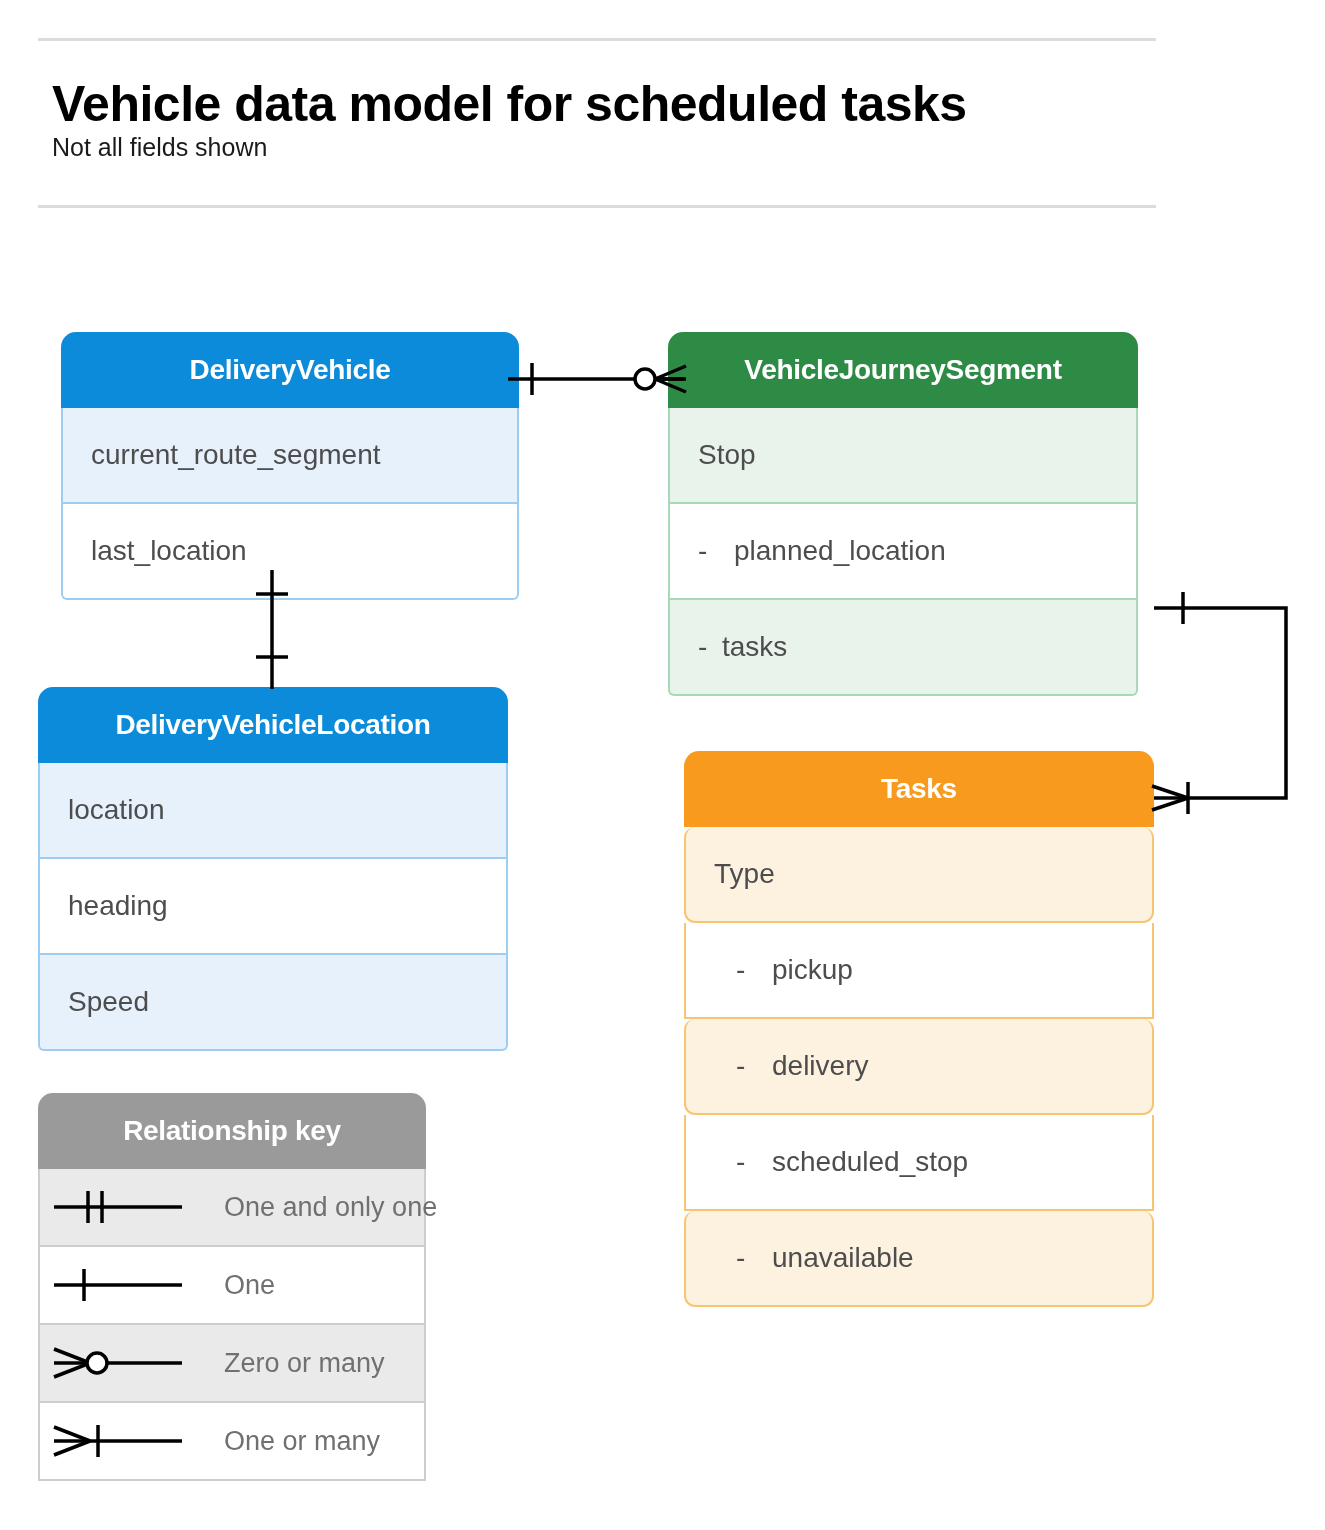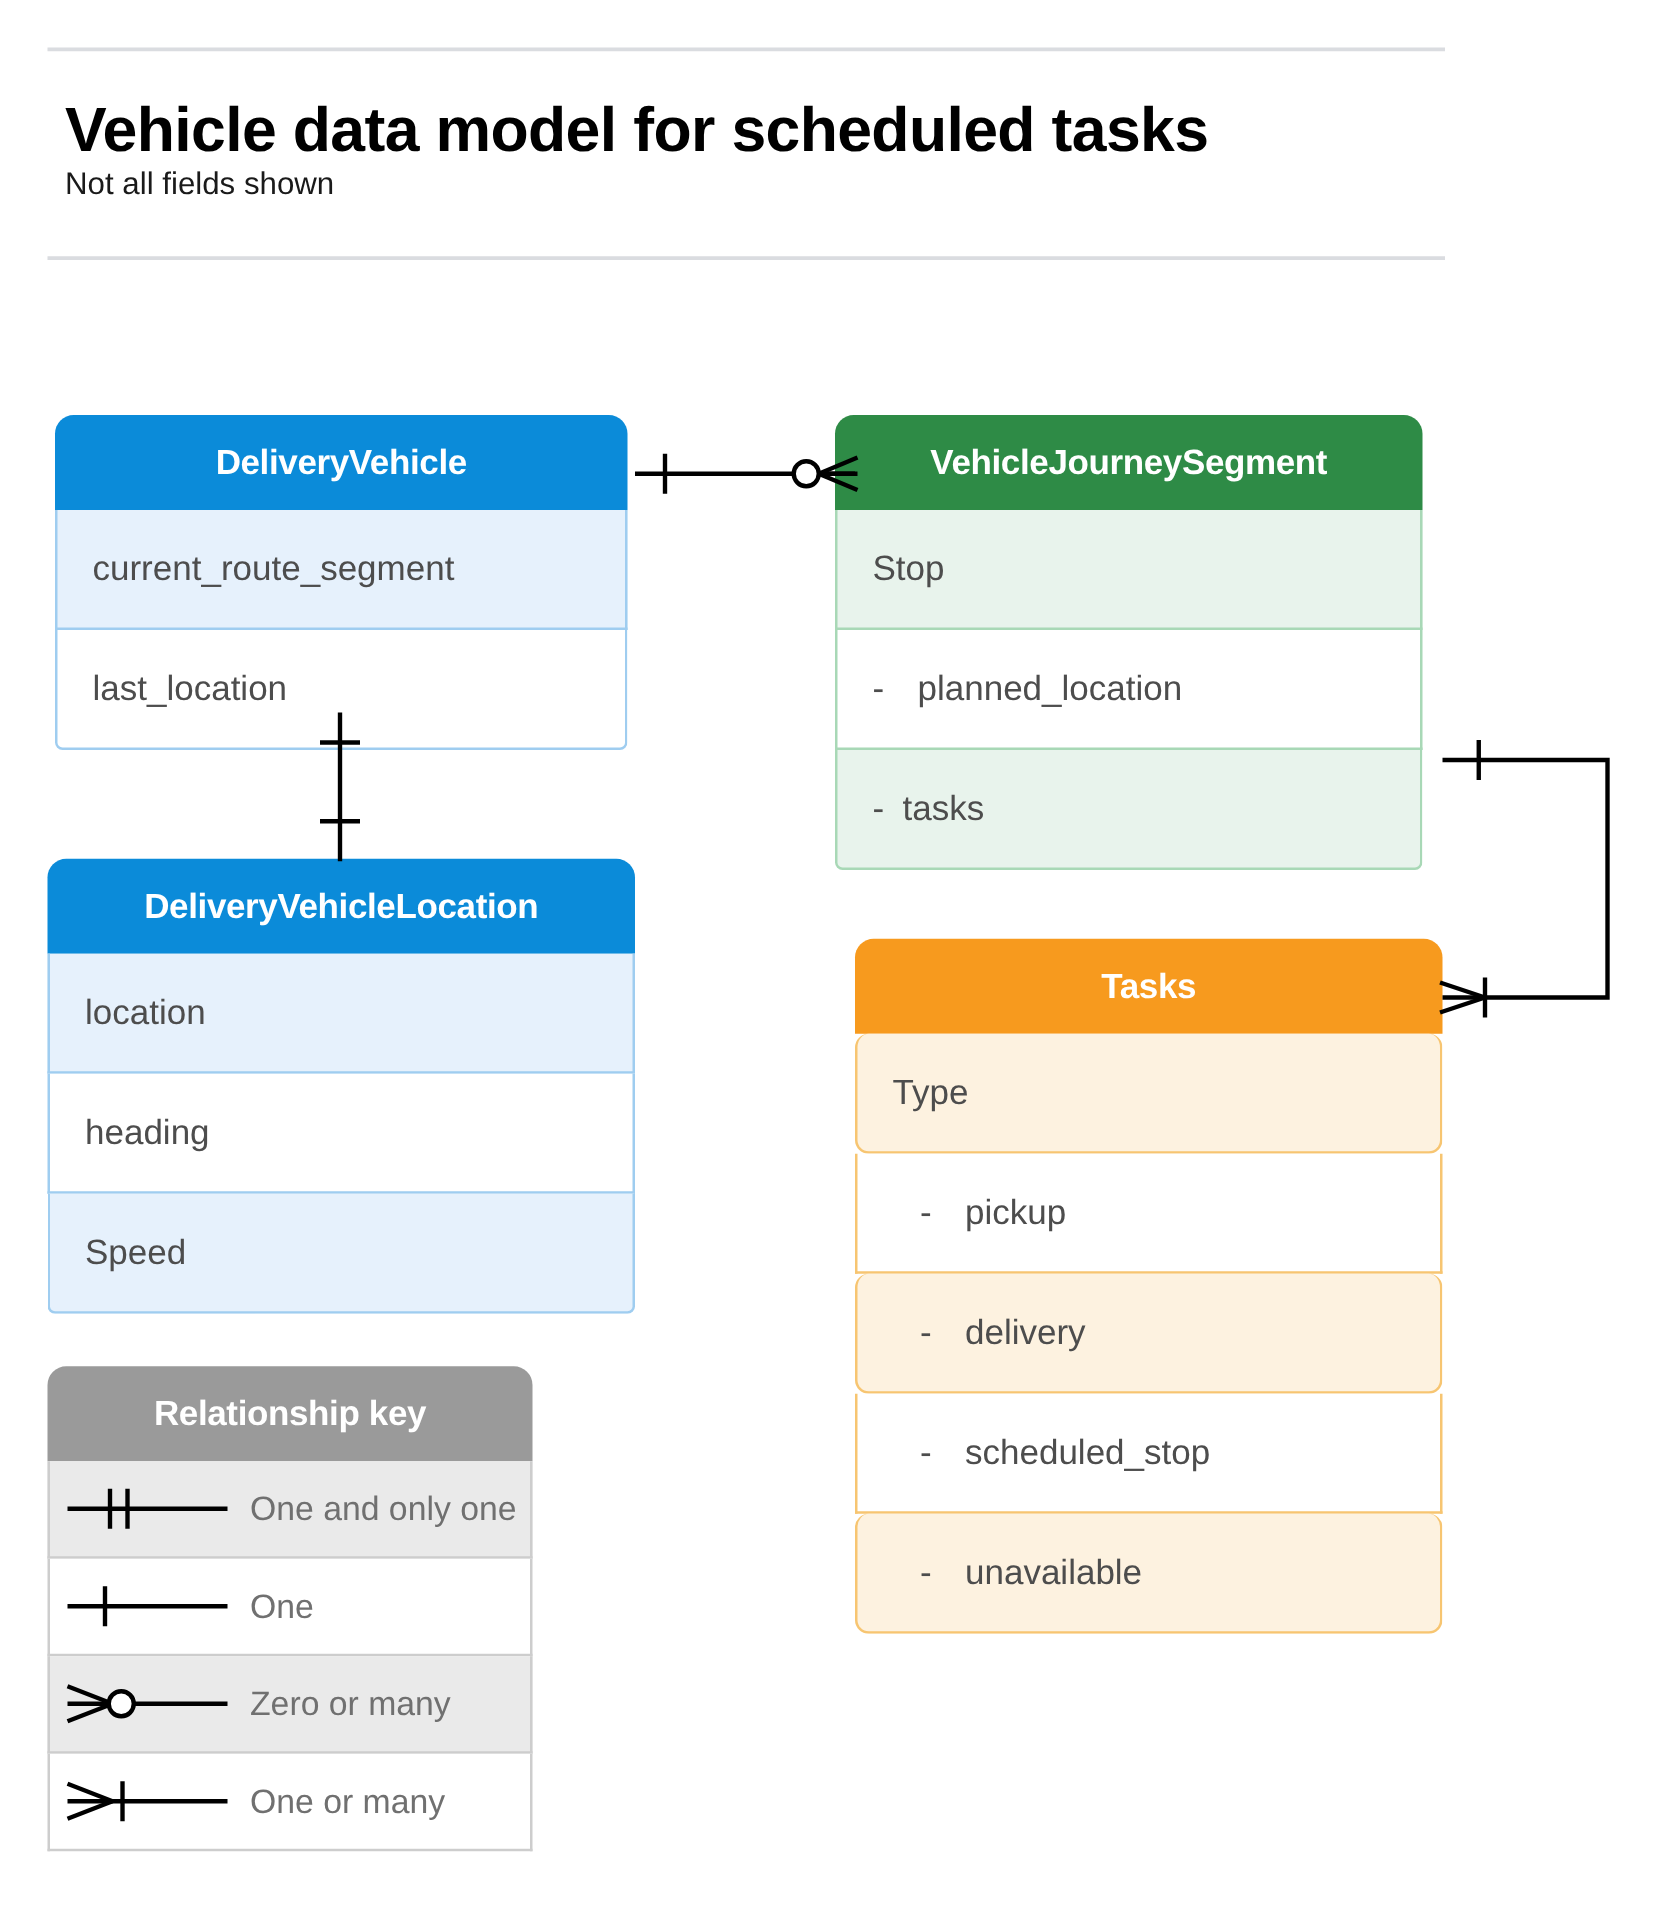--- a/index.html
+++ b/index.html
@@ -102,36 +102,37 @@
   
   .theme-orange .entity-header { background: #f79a1e; }
   .theme-orange .entity-row { border-color: #f7c571; }
   .theme-orange .entity-row.alt { background: #fdf2e0; border-radius: 11px; }
   .theme-orange .entity-row.plain { background: #ffffff; }
 
   
   .theme-gray .entity-header { background: #9a9a9a; }
 
   
-  #ent-delivery-vehicle { left: 32px; top: 332px; width: 470px; padding-left: 12px; }
+  #ent-delivery-vehicle { left: 49px; top: 332px; width: 470px; padding-left: 12px; }
   #ent-delivery-vehicle-location { left: 38px; top: 687px; width: 470px; }
   #ent-vehicle-journey-segment { left: 668px; top: 332px; width: 470px; }
   #ent-tasks { left: 684px; top: 751px; width: 470px; }
   #legend-box { left: 38px; top: 1093px; width: 388px; }
 
   
   .legend-row {
     height: 78px;
     display: flex;
     align-items: center;
     border-left: 2px solid #cdcdcd;
     border-right: 2px solid #cdcdcd;
     border-bottom: 2px solid #cdcdcd;
     font-size: 27px;
     color: #707070;
+    gap: 24px;
   }
   .legend-row.alt { background: #eaeaea; }
   .legend-row.plain { background: #ffffff; }
   .legend-symbol {
     width: 160px;
     flex: 0 0 160px;
     display: flex;
     align-items: center;
     justify-content: center;
   }

